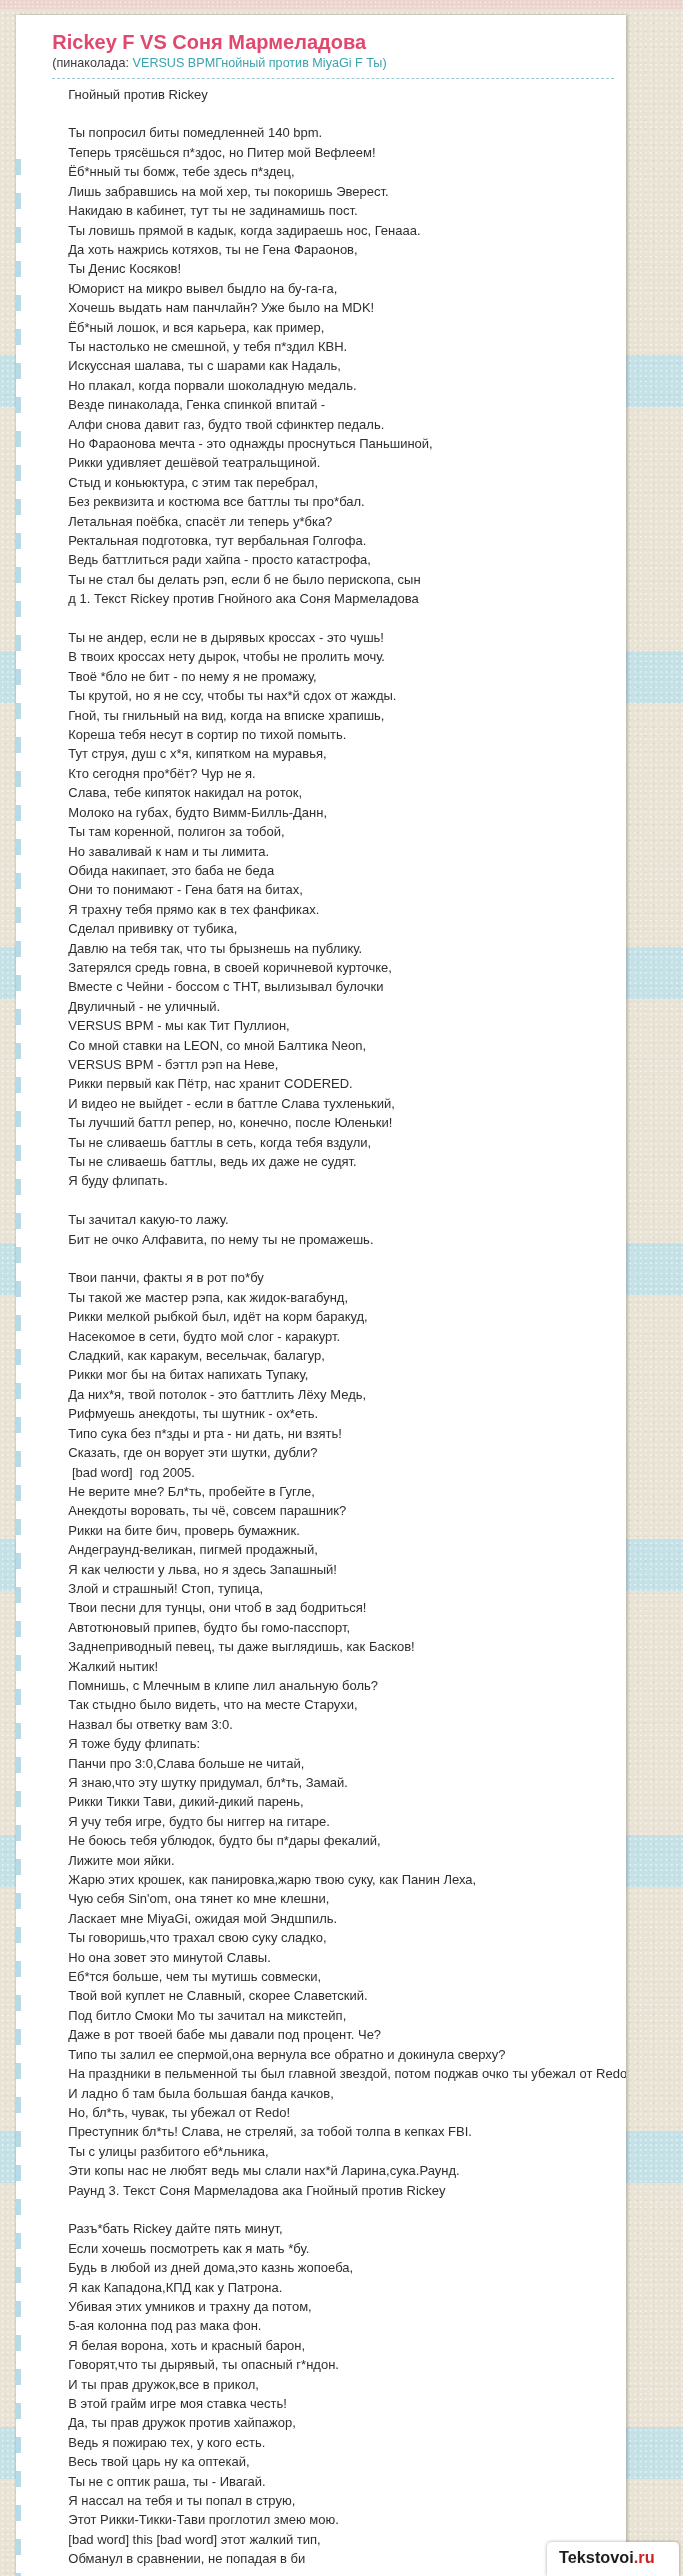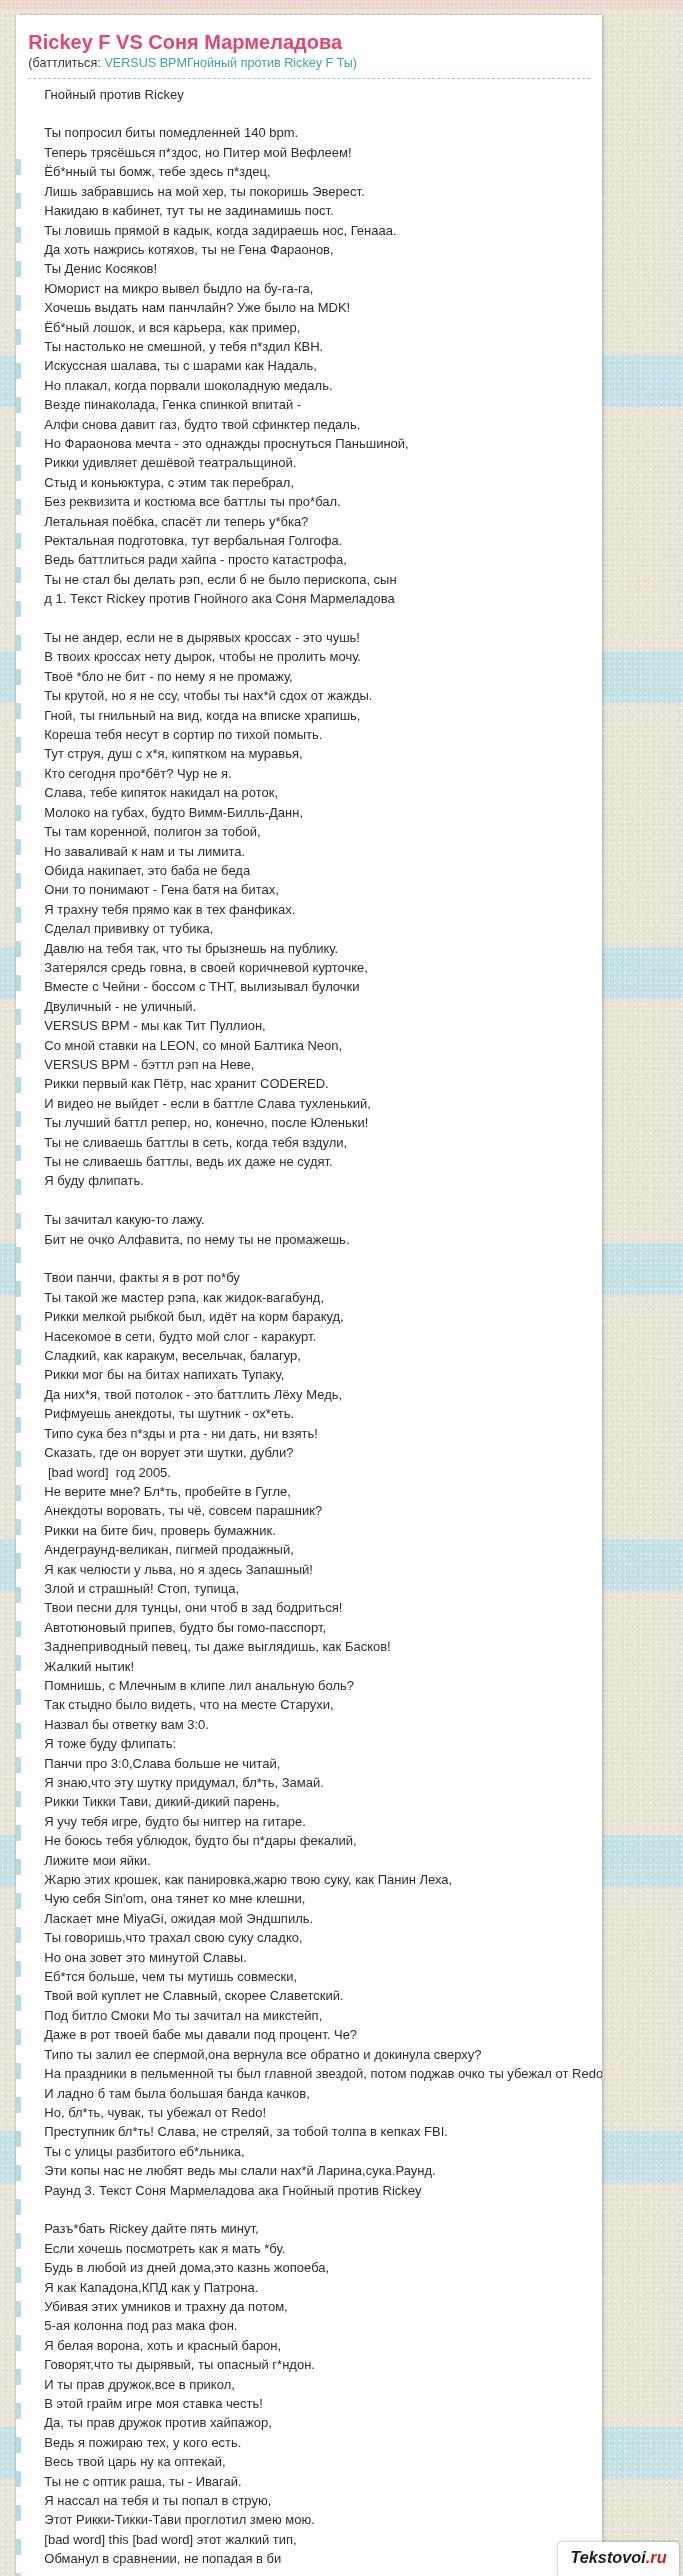--- a/index.html
+++ b/index.html
@@ -17,20 +17,21 @@
   .top-strip{
     position:absolute;top:0;left:0;right:0;height:9px;
     background-color:#ecd4cd;
     background-image:radial-gradient(rgba(255,255,255,.7) 0.7px, rgba(0,0,0,0) 1px);
     background-size:4.4px 4.4px;
   }
   .card{
     position:absolute;left:16.3px;top:15px;width:586px;bottom:0;
     background:#ffffff;
     box-shadow:1.5px 0 3px rgba(0,0,0,.22), -0.7px 0 1.5px rgba(0,0,0,.12);
+    padding-left:24px;
   }
   .card-header{padding:16.3px 12px 0 12px;}
   h1.song-title{
     margin:0;padding:0;
     font-size:20px;line-height:22px;font-weight:bold;
     color:#e0486e;
   }
   .artist-line{
     font-size:12.6px;line-height:16.3px;color:#3b3b3b;
     padding:2.2px 0 6.7px 0;
@@ -44,39 +45,38 @@
     background:repeating-linear-gradient(180deg,#b7dce6 0 16.3px, rgba(0,0,0,0) 16.3px 34px);
   }
   .lyrics{
     margin:0 0 0 28px;padding-top:5.2px;
     font-size:13px;line-height:19.4px;color:#2e2e2e;
     white-space:pre;overflow:hidden;
   }
   .site-logo{
     position:absolute;right:4.4px;bottom:0;
     background:#ffffff;border-radius:4.4px 4.4px 0 0;
-    padding:6px 12px 9px 12px;
+    padding:6px 24px 9px 12px;
     box-shadow:0 0 3.7px rgba(0,0,0,.35);
     font-size:16.3px;font-weight:bold;cursor:pointer;
     white-space:nowrap;
-    font-style:italic;
   }
   .logo-main{color:#1d1d1d;}
   .logo-tld{color:#cc2222;}
 </style>
 </head>
 <body>
 
 <div class="top-strip"></div>
 
 <div class="card">
   <div class="card-header">
     <h1 class="song-title">Rickey F VS Соня Мармеладова</h1>
     <div class="artist-line">
-      <span class="artist-label">(баттлиться:</span><a class="artist-link">VERSUS BPMГнойный против Rickey F Ты</a><span class="artist-suffix">)</span>
+      <span class="artist-label">(пинаколада:</span><a class="artist-link">VERSUS BPMГнойный против MiyaGi F Ты</a><span class="artist-suffix">)</span>
     </div>
   </div>
   <div class="left-accent"></div>
   <div class="lyrics">Гнойный против Rickey
 
 Ты попросил биты помедленней 140 bpm.
 Теперь трясёшься п*здос, но Питер мой Вефлеем!
 Ёб*нный ты бомж, тебе здесь п*здец,
 Лишь забравшись на мой хер, ты покоришь Эверест.
 Накидаю в кабинет, тут ты не задинамишь пост.

